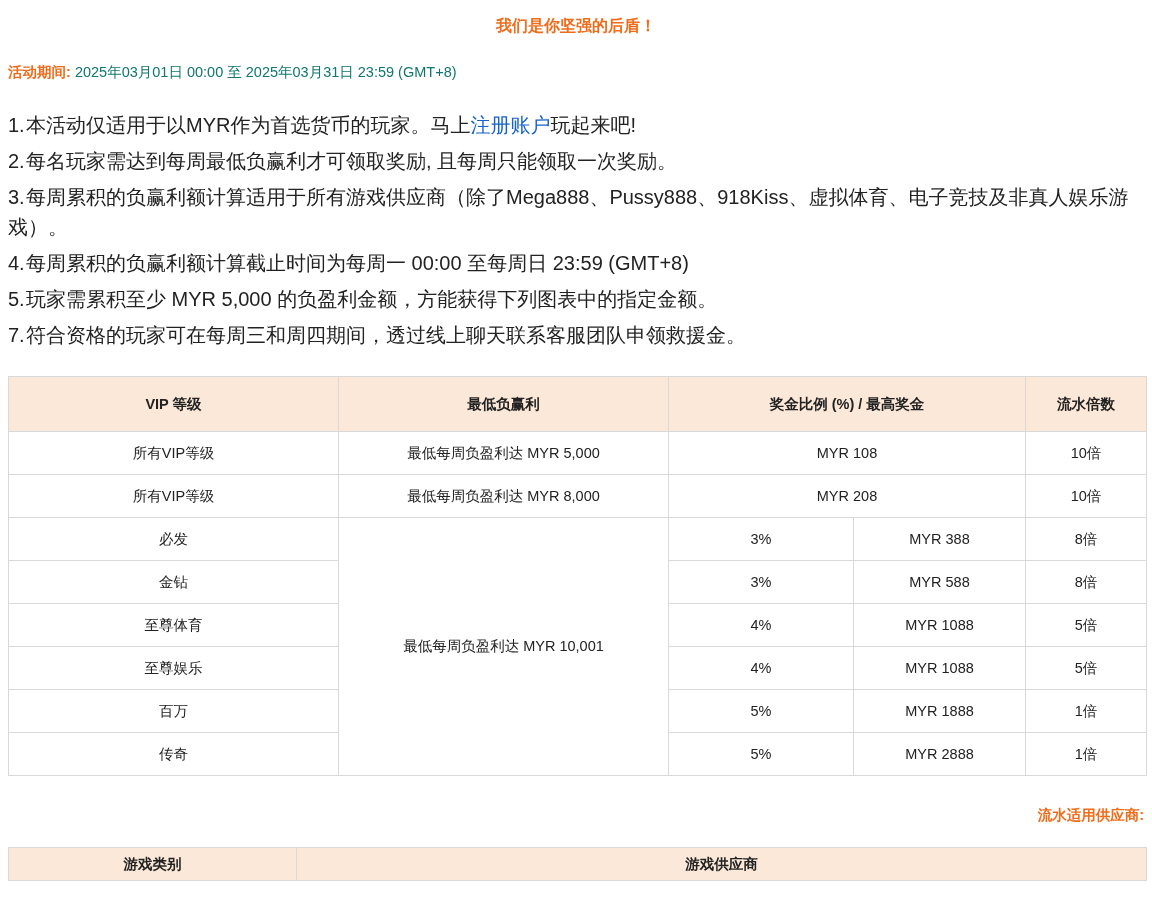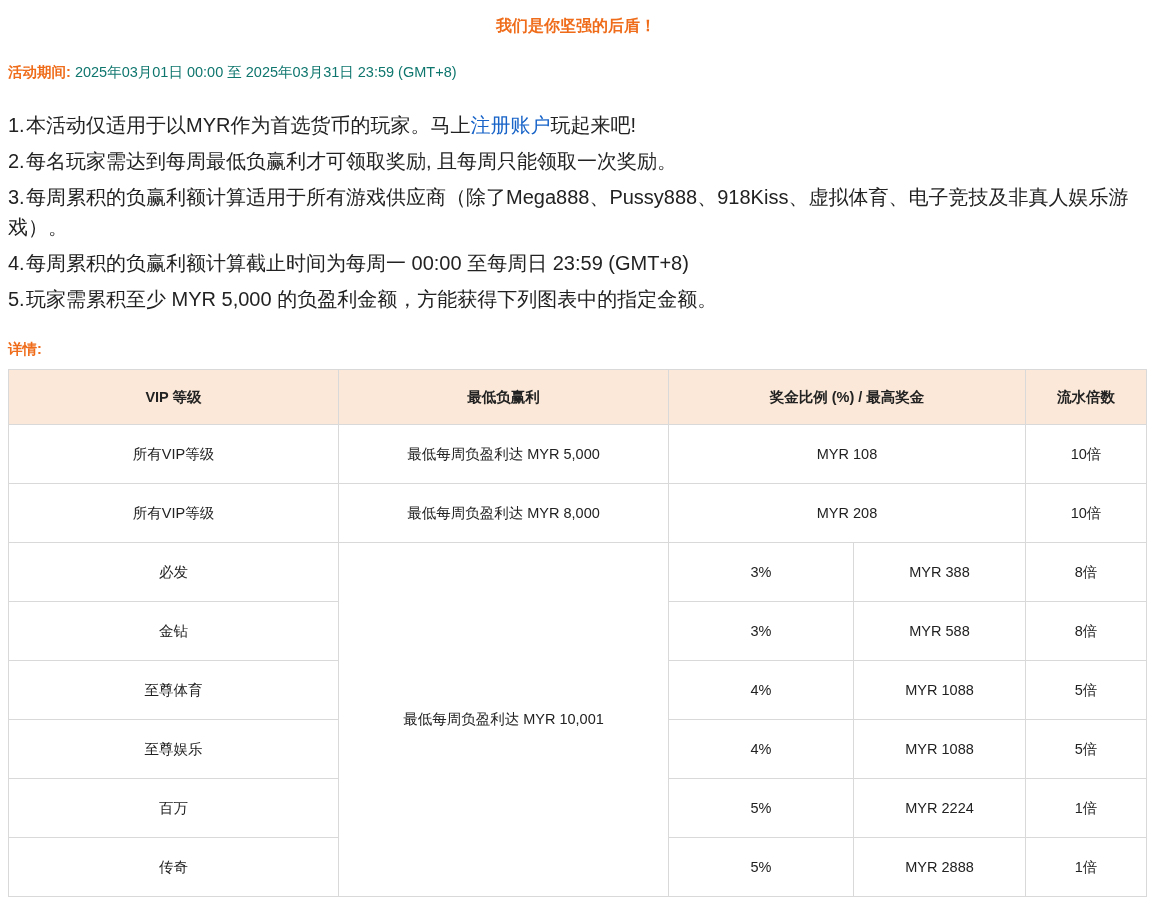--- a/index.html
+++ b/index.html
@@ -77,21 +77,21 @@
     color: #222222;
   }
   table.detail th {
     background: #fbe8d8;
     font-weight: bold;
     height: 46px;
     padding: 4px 14px;
   }
   table.detail td {
     height: 42px;
-    padding: 8px 6px;
+    padding: 0 6px;
     background: #ffffff;
   }
   .suppliers-head {
     margin: 30px 0 22px 0;
     text-align: right;
   }
   table.suppliers {
     border-collapse: collapse;
     width: 1138px;
     table-layout: fixed;
@@ -131,23 +131,25 @@
     </li>
     <li>
       <span class="num">3.</span><span>每周累积的负赢利额计算适用于所有游戏供应商（除了Mega888、Pussy888、918Kiss、虚拟体育、电子竞技及非真人娱乐游戏）。</span>
     </li>
     <li>
       <span class="num">4.</span><span>每周累积的负赢利额计算截止时间为每周一 00:00 至每周日 23:59 (GMT+8)</span>
     </li>
     <li>
       <span class="num">5.</span><span>玩家需累积至少 MYR 5,000 的负盈利金额，方能获得下列图表中的指定金额。</span>
     </li>
+    <li>
+      <span class="num">7.</span><span>符合资格的玩家可在每周三和周四期间，透过线上聊天联系客服团队申领救援金。</span>
+    </li>
   </ol>
 
-  <div class="section-label details-head">详情:</div>
 
   <table class="detail">
     <colgroup>
       <col style="width:330px">
       <col style="width:330px">
       <col style="width:185px">
       <col style="width:172px">
       <col style="width:121px">
     </colgroup>
     <thead>
@@ -192,21 +194,21 @@
       </tr>
       <tr>
         <td>至尊娱乐</td>
         <td>4%</td>
         <td>MYR 1088</td>
         <td>5倍</td>
       </tr>
       <tr>
         <td>百万</td>
         <td>5%</td>
-        <td>MYR 2224</td>
+        <td>MYR 1888</td>
         <td>1倍</td>
       </tr>
       <tr>
         <td>传奇</td>
         <td>5%</td>
         <td>MYR 2888</td>
         <td>1倍</td>
       </tr>
     </tbody>
   </table>

